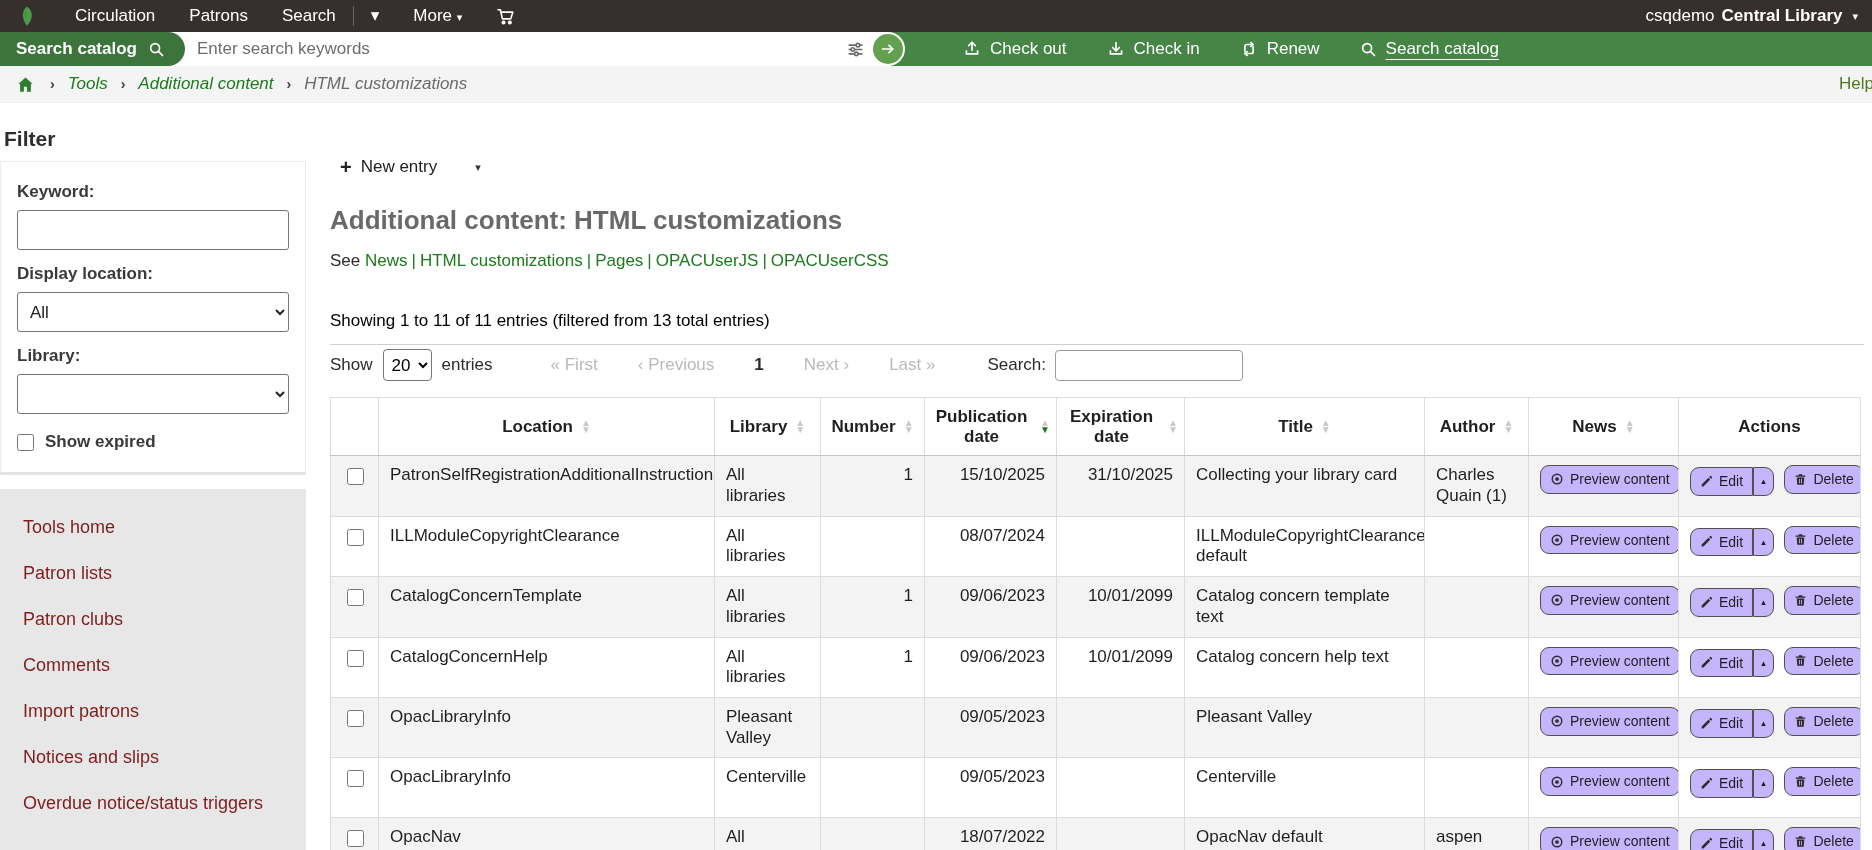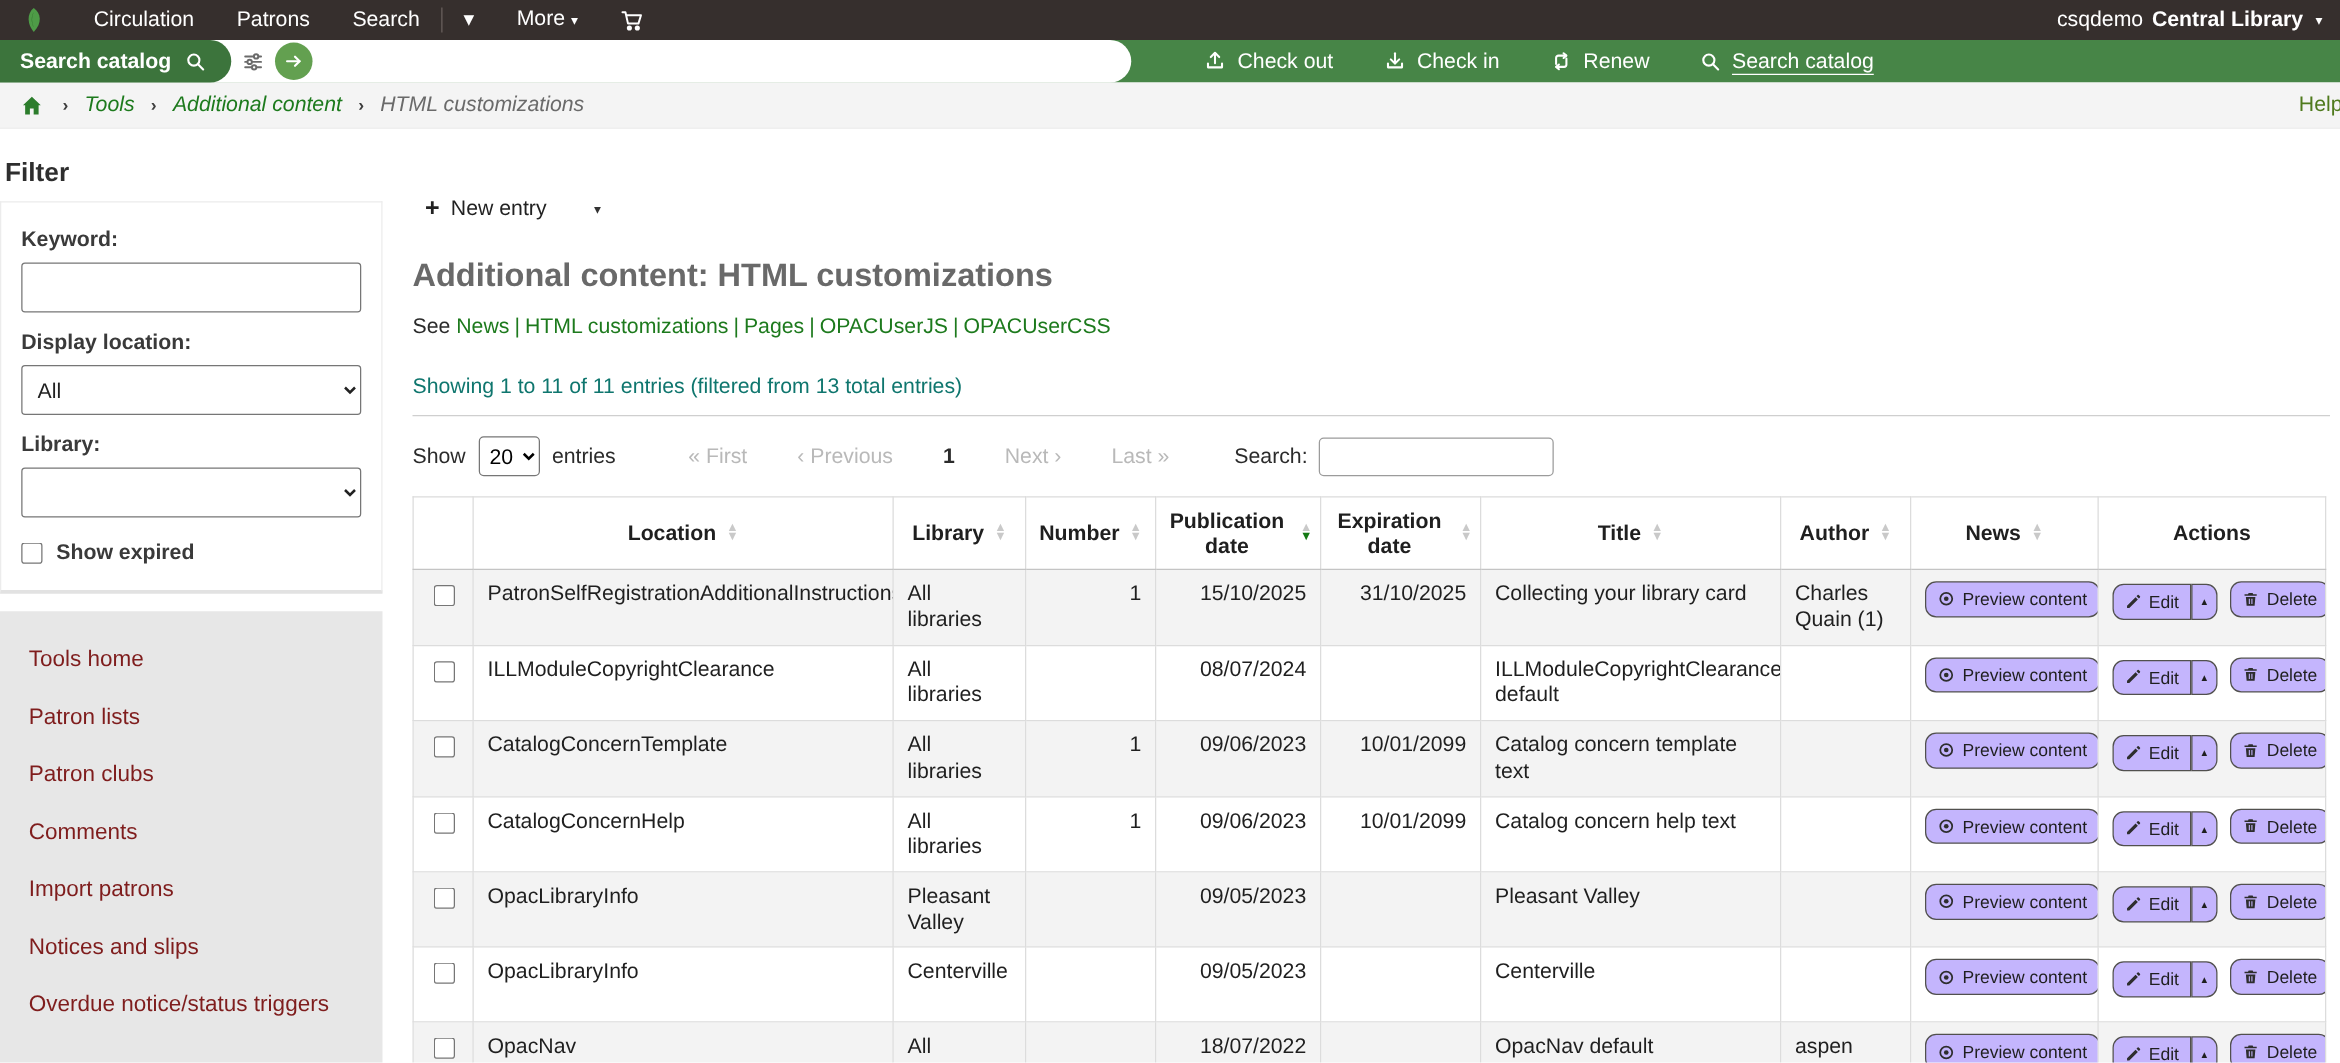--- a/index.html
+++ b/index.html
@@ -59,24 +59,24 @@
   
   main { flex:1; padding:0 8px 0 24px; min-width:0; }
   .toolbar { margin:50px 0 0 4px; display:flex; align-items:center; }
   .new-entry-btn { display:flex; align-items:center; gap:9px; background:none; border:none; font-size:17px; color:#222; padding:4px 6px; }
   .plus-icon { font-size:20px; font-weight:bold; line-height:1; }
   .toolbar-caret-btn { background:none; border:none; color:#333; font-size:11px; margin-left:26px; padding:4px 6px; }
   h1.page-title { font-size:26px; color:#696969; margin:24px 0 0; font-weight:bold; }
   .see-line { margin-top:15px; font-size:17px; color:#2b2b2b; }
   .see-line a { color:#1d7a1d; text-decoration:none; }
   .see-line .pipe { color:#1d7a1d; margin:0 4px; }
-  .showing { margin-top:28px; font-size:17px; color:#0f766e; }
+  .showing { margin-top:40px; font-size:17px; color:#000000; }
   hr.rule { border:none; border-top:1px solid #cfcfcf; margin:13px 0 0; }
 
-  .pager-row { display:flex; align-items:center; margin-top:16px; font-size:17px; color:#2b2b2b; }
+  .pager-row { display:flex; align-items:center; margin-top:4px; font-size:17px; color:#2b2b2b; }
   .page-size { height:32px; border:1px solid #767676; border-radius:4px; font-size:17px; padding:0 4px; margin:0 10px; background:#fff; font-family:inherit; }
   .pager { display:flex; gap:40px; margin-left:58px; color:#b9b9b9; align-items:center; white-space:nowrap; }
   .pager a { color:#b9b9b9; text-decoration:none; }
   .pager .current { color:#2b2b2b; font-weight:bold; }
   .pager-search { margin-left:52px; display:flex; align-items:center; gap:9px; }
   .pager-search input { width:188px; height:31px; border:1px solid #9b9b9b; border-radius:4px; font-size:16px; padding:0 8px; font-family:inherit; }
 
   
   table.entries { border-collapse:collapse; width:1530px; margin-top:16px; table-layout:fixed; font-size:17px; }
   table.entries th, table.entries td { border:1px solid #dcdcdc; }
@@ -133,20 +133,21 @@
 
 <div class="greenbar">
   <div class="search-assembly">
     <div class="search-tab">
       <span>Search catalog</span>
       <svg width="17" height="17" viewBox="0 0 24 24" fill="none" stroke="#fff" stroke-width="2.4" stroke-linecap="round">
           <circle cx="10" cy="10" r="6.3"></circle>
           <line x1="15" y1="15" x2="20.5" y2="20.5"></line>
         </svg>
     </div>
+    <input class="search-input" type="text" placeholder="Enter search keywords" style="">
     <button class="sliders-btn">
       <svg width="19" height="19" viewBox="0 0 24 24" fill="none" stroke="#6b6b6b" stroke-width="2" stroke-linecap="round">
           <line x1="4" y1="6.5" x2="20" y2="6.5"></line>
           <circle cx="15" cy="6.5" r="2.2" fill="#fff"></circle>
           <line x1="4" y1="12" x2="20" y2="12"></line>
           <circle cx="8.5" cy="12" r="2.2" fill="#fff"></circle>
           <line x1="4" y1="17.5" x2="20" y2="17.5"></line>
           <circle cx="13" cy="17.5" r="2.2" fill="#fff"></circle>
         </svg>
     </button>

